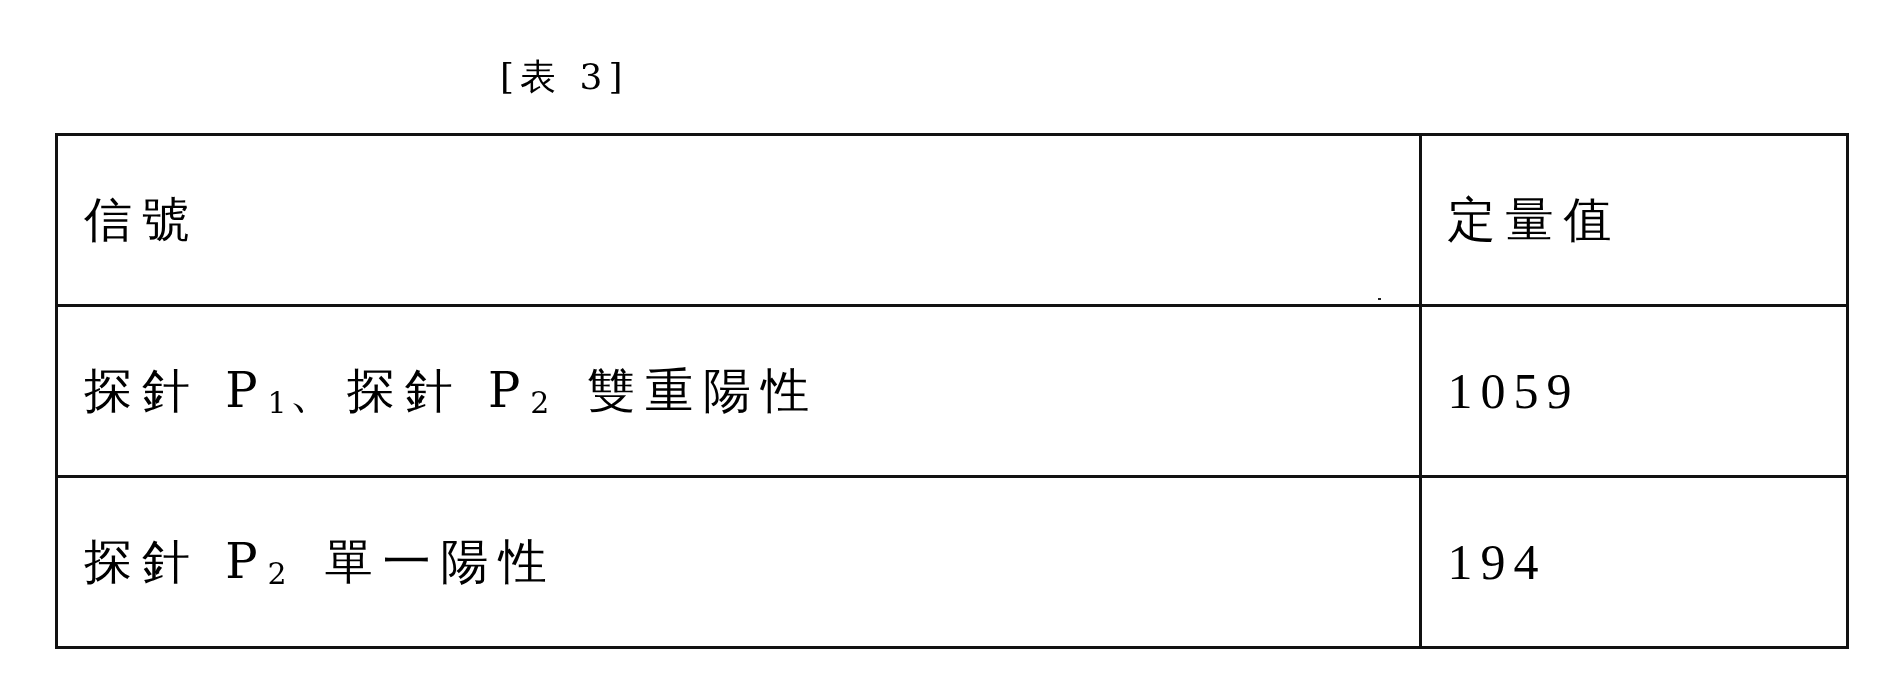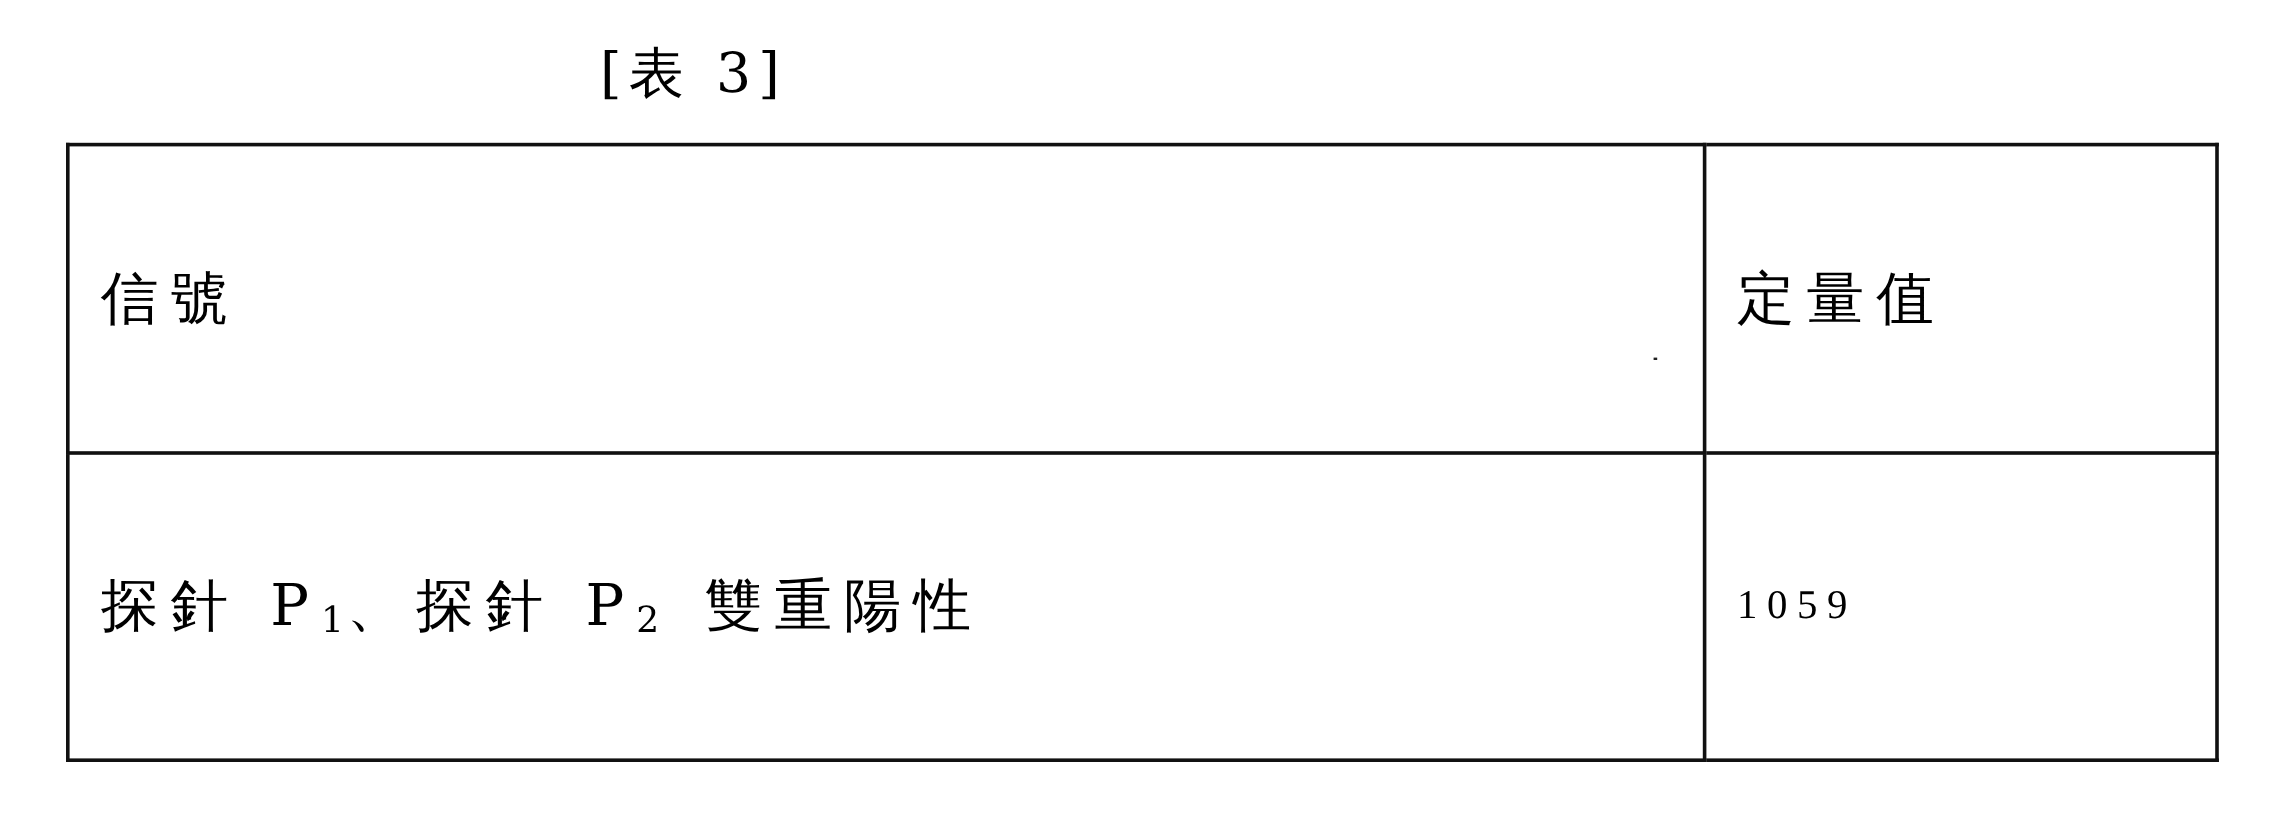--- a/index.html
+++ b/index.html
@@ -11,30 +11,30 @@
       width: 1892px;
       height: 691px;
       position: relative;
       overflow: hidden;
       font-family: "DejaVu Serif", "Liberation Serif", serif;
       color: #000000;
     }
     .table-caption {
       position: absolute;
       left: 500px;
-      top: 28px;
-      font-size: 46px;
+      top: 44px;
+      font-size: 36px;
       line-height: 66px;
       letter-spacing: 6px;
       white-space: nowrap;
     }
     .data-table {
       position: absolute;
       left: 55px;
-      top: 119px;
+      top: 133px;
       width: 1794px;
       height: 516px;
       border-collapse: collapse;
       table-layout: fixed;
     }
     .data-table td, .data-table th {
       border: 3px solid #111111;
       padding: 0 0 0 26px;
       text-align: left;
       vertical-align: middle;
@@ -42,21 +42,21 @@
       font-size: 48px;
       letter-spacing: 10px;
       white-space: nowrap;
     }
     .data-table tr { height: 129px; }
     .col-signal { width: 1346px; }
     .col-value { width: 422px; }
     .data-table td.value-cell {
       font-family: "Liberation Serif", "DejaVu Serif", serif;
       letter-spacing: 8px;
-      font-size: 34px;
+      font-size: 50px;
     }
     sub {
       font-size: 30px;
       vertical-align: -6px;
       letter-spacing: 2px;
     }
     .gap { display: inline-block; width: 36px; }
     .stray-dot {
       position: absolute;
       left: 1378px;
@@ -78,16 +78,20 @@
   </colgroup>
   <tbody>
       <tr>
     <th>信號</th>
     <th>定量值</th>
   </tr>
   <tr>
     <td><span>探針 P</span><sub>1</sub><span>、探針 P</span><sub>2</sub><span class="gap"></span><span>雙重陽性</span></td>
     <td class="value-cell">1059</td>
   </tr>
+  <tr>
+    <td><span>探針 P</span><sub>2</sub><span class="gap"></span><span>單一陽性</span></td>
+    <td class="value-cell">194</td>
+  </tr>
 </tbody>
   </table>
 
 <div class="stray-dot"></div>
 
 </body></html>

